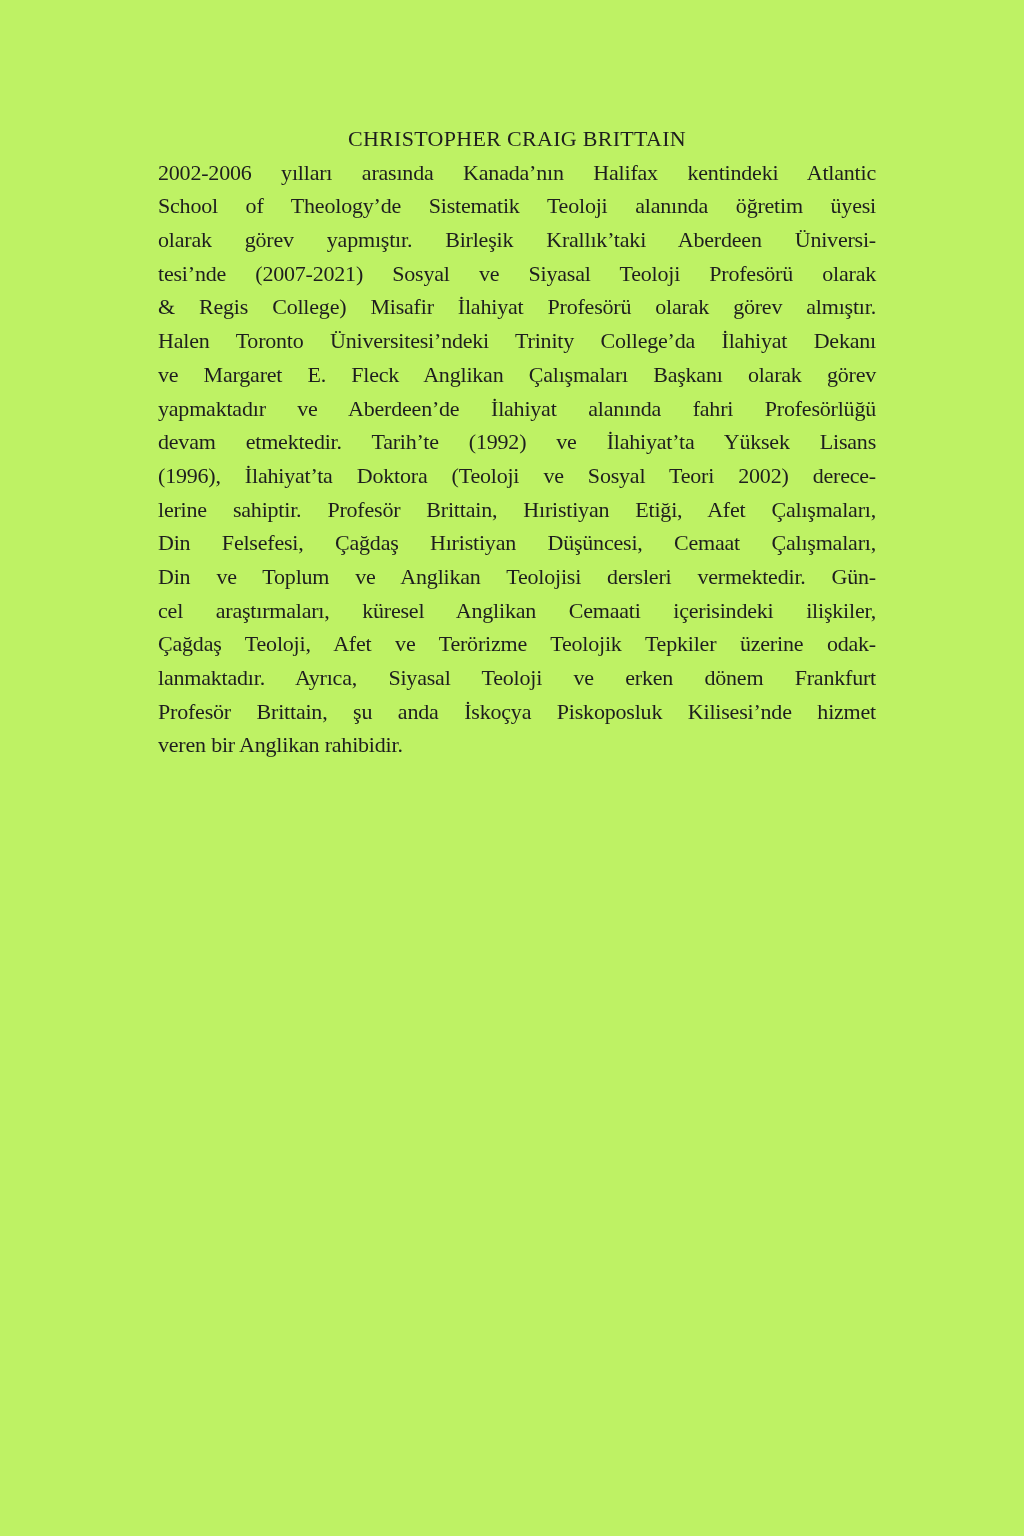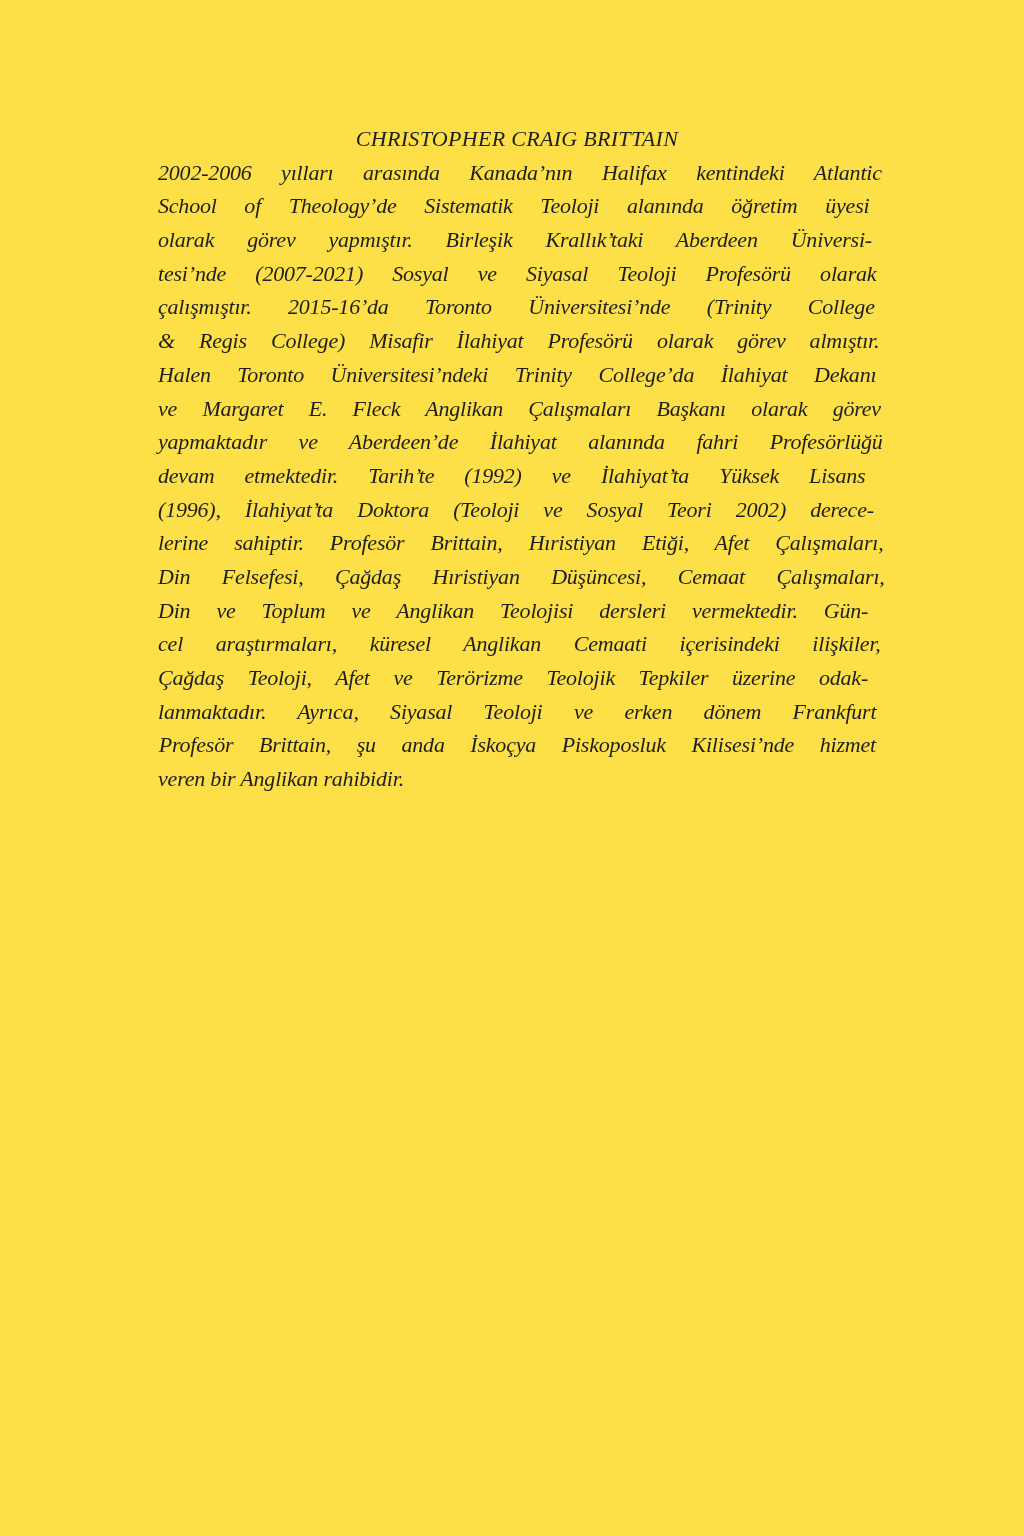--- a/index.html
+++ b/index.html
@@ -40,28 +40,27 @@
     white-space: nowrap;
     height: 33.7px;
   }
   .bline.last {
     word-spacing: normal;
   }
 </style>
 </head>
 <body>
 
-<div class="page" style="background: #fde047; font-style: italic;">
+<div class="page" style="background: #bef264;">
   <div class="textblock" style="color: rgb(30, 30, 30);">
     <div class="heading">CHRISTOPHER CRAIG BRITTAIN</div>
     <div class="bline" style="word-spacing: 24.2865px;">2002-2006 yılları arasında Kanada’nın Halifax kentindeki Atlantic</div>
     <div class="bline" style="word-spacing: 22.3951px;">School of Theology’de Sistematik Teoloji alanında öğretim üyesi</div>
     <div class="bline" style="word-spacing: 27.6771px;">olarak görev yapmıştır. Birleşik Krallık’taki Aberdeen Üniversi-</div>
     <div class="bline" style="word-spacing: 23.9107px;">tesi’nde (2007-2021) Sosyal ve Siyasal Teoloji Profesörü olarak</div>
-    <div class="bline" style="word-spacing: 31.1406px;">çalışmıştır. 2015-16’da Toronto Üniversitesi’nde (Trinity College</div>
     <div class="bline" style="word-spacing: 18.7695px;">&amp; Regis College) Misafir İlahiyat Profesörü olarak görev almıştır.</div>
     <div class="bline" style="word-spacing: 21.2057px;">Halen Toronto Üniversitesi’ndeki Trinity College’da İlahiyat Dekanı</div>
     <div class="bline" style="word-spacing: 19.9473px;">ve Margaret E. Fleck Anglikan Çalışmaları Başkanı olarak görev</div>
     <div class="bline" style="word-spacing: 26.2656px;">yapmaktadır ve Aberdeen’de İlahiyat alanında fahri Profesörlüğü</div>
     <div class="bline" style="word-spacing: 24.7321px;">devam etmektedir. Tarih’te (1992) ve İlahiyat’ta Yüksek Lisans</div>
     <div class="bline" style="word-spacing: 18.8047px;">(1996), İlahiyat’ta Doktora (Teoloji ve Sosyal Teori 2002) derece-</div>
     <div class="bline" style="word-spacing: 20.7188px;">lerine sahiptir. Profesör Brittain, Hıristiyan Etiği, Afet Çalışmaları,</div>
     <div class="bline" style="word-spacing: 26.1458px;">Din Felsefesi, Çağdaş Hıristiyan Düşüncesi, Cemaat Çalışmaları,</div>
     <div class="bline" style="word-spacing: 20.6797px;">Din ve Toplum ve Anglikan Teolojisi dersleri vermektedir. Gün-</div>
     <div class="bline" style="word-spacing: 27.3542px;">cel araştırmaları, küresel Anglikan Cemaati içerisindeki ilişkiler,</div>

